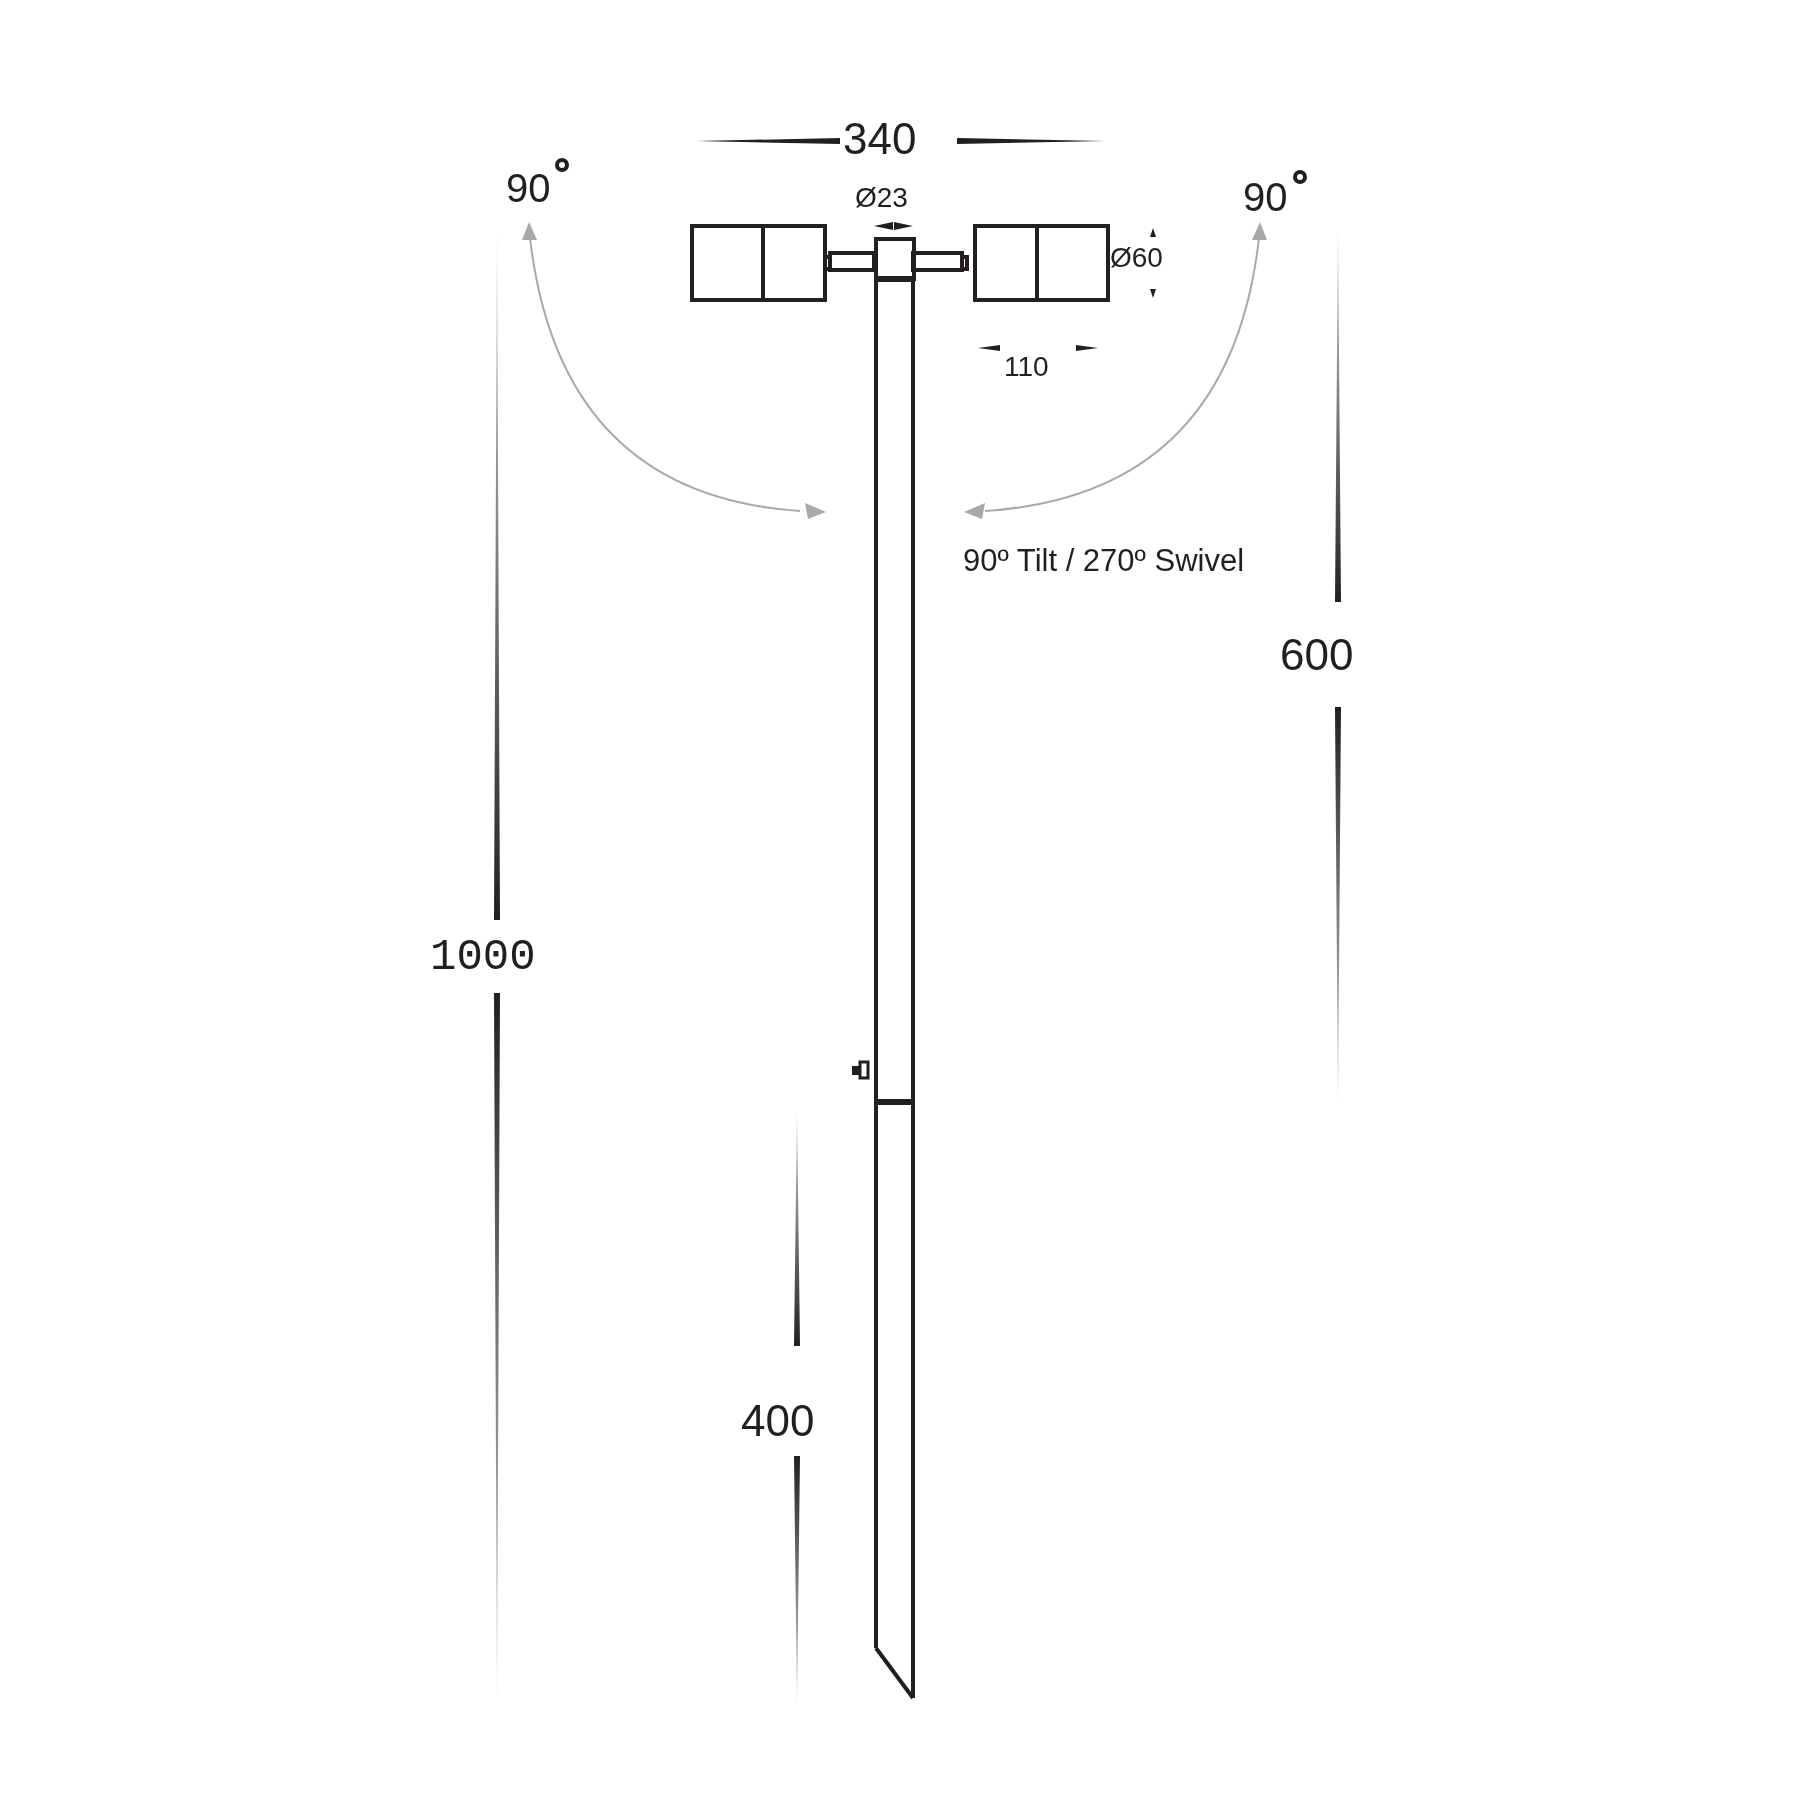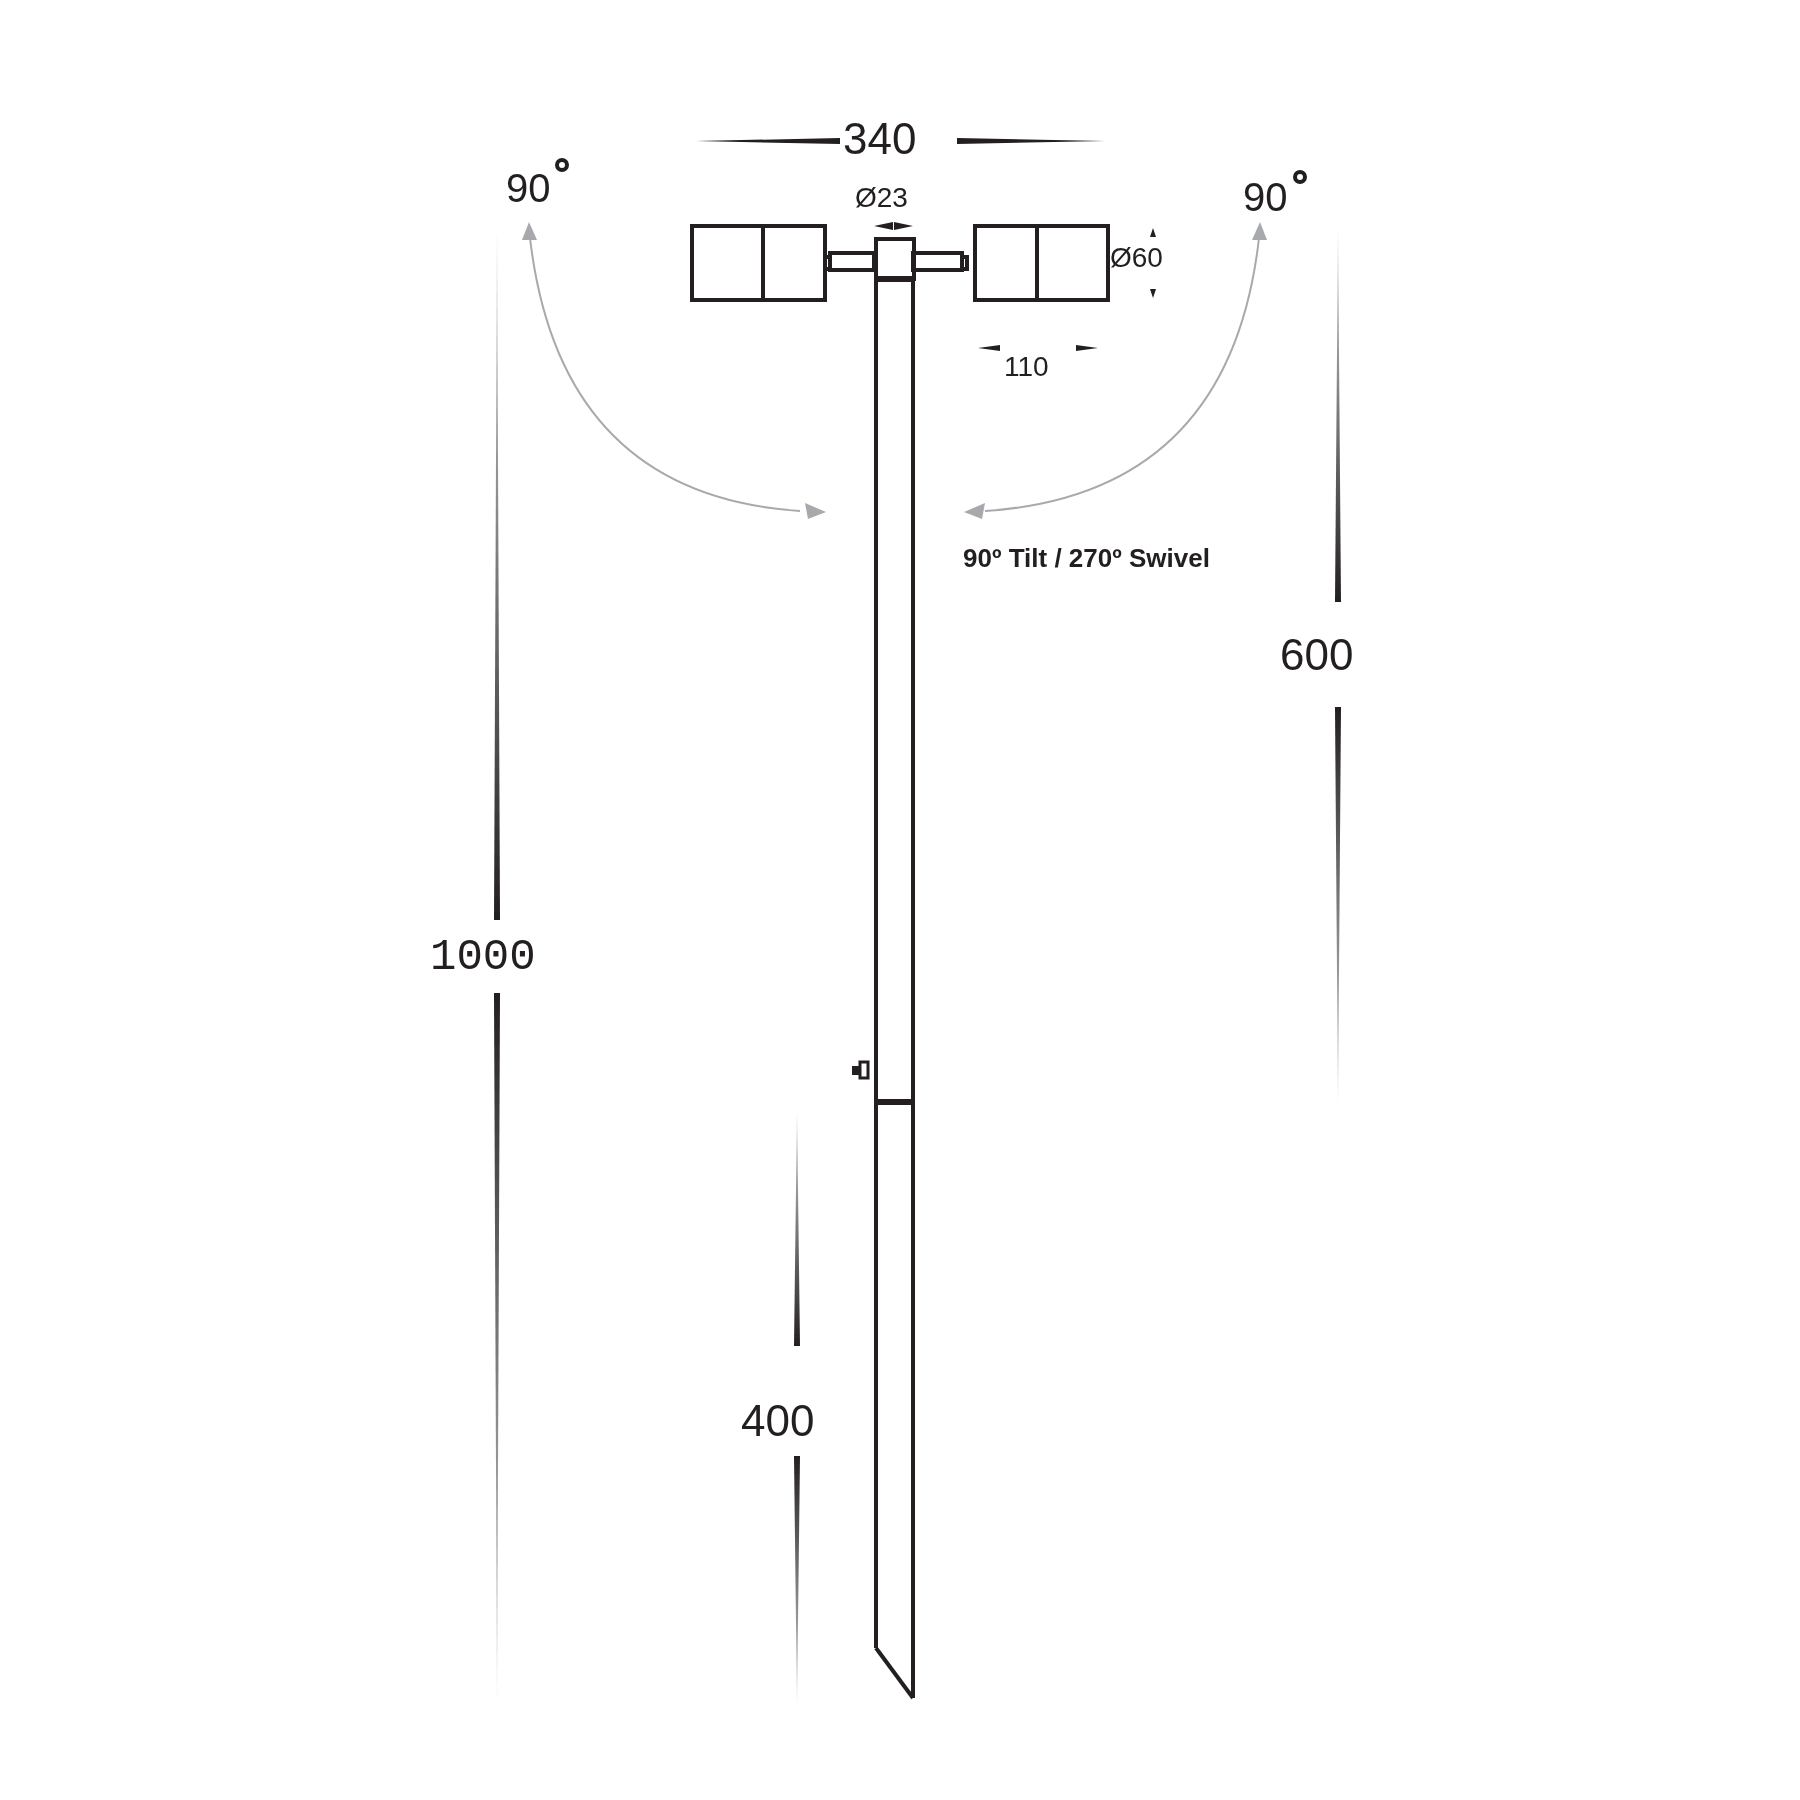--- a/index.html
+++ b/index.html
@@ -2,21 +2,21 @@
 <html><head>
 <meta charset="utf-8">
 <style>
   html,body{margin:0;padding:0;background:#ffffff;}
   body{width:1800px;height:1800px;position:relative;overflow:hidden;font-family:"Liberation Sans",sans-serif;}
   svg{position:absolute;left:0;top:0;}
   .lbl{position:absolute;color:#231f20;white-space:nowrap;line-height:1;}
   .big{font-size:44px;}
   .med{font-size:28px;}
   .sm{font-size:40px;}
-  .note{font-size:26px;font-weight:bold;}
+  .note{font-size:31px;}
 </style>
 </head>
 <body>
 
 <svg width="1800" height="1800" viewBox="0 0 1800 1800">
   <defs>
     <linearGradient id="fadeV" x1="0" y1="0" x2="0" y2="1">
       <stop offset="0" stop-color="#231f20" stop-opacity="0.2"></stop>
       <stop offset="1" stop-color="#231f20" stop-opacity="1"></stop>
     </linearGradient>

